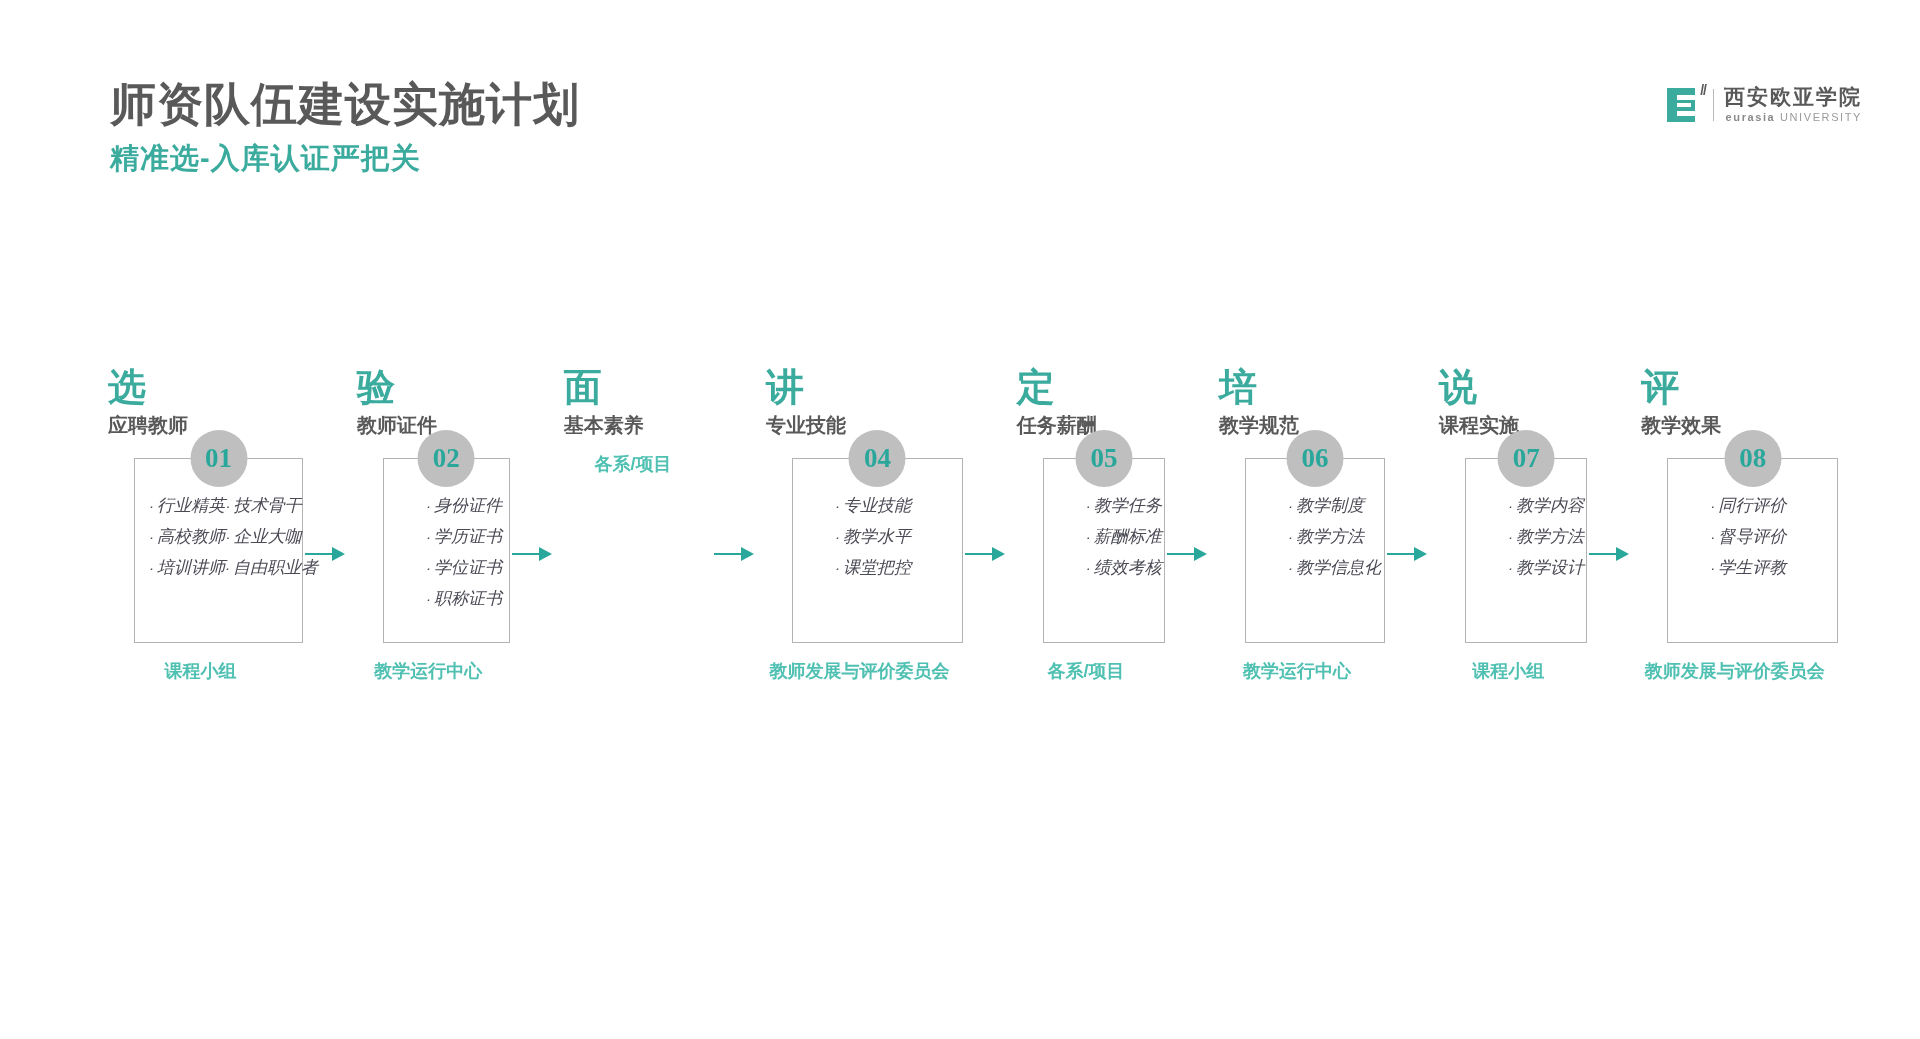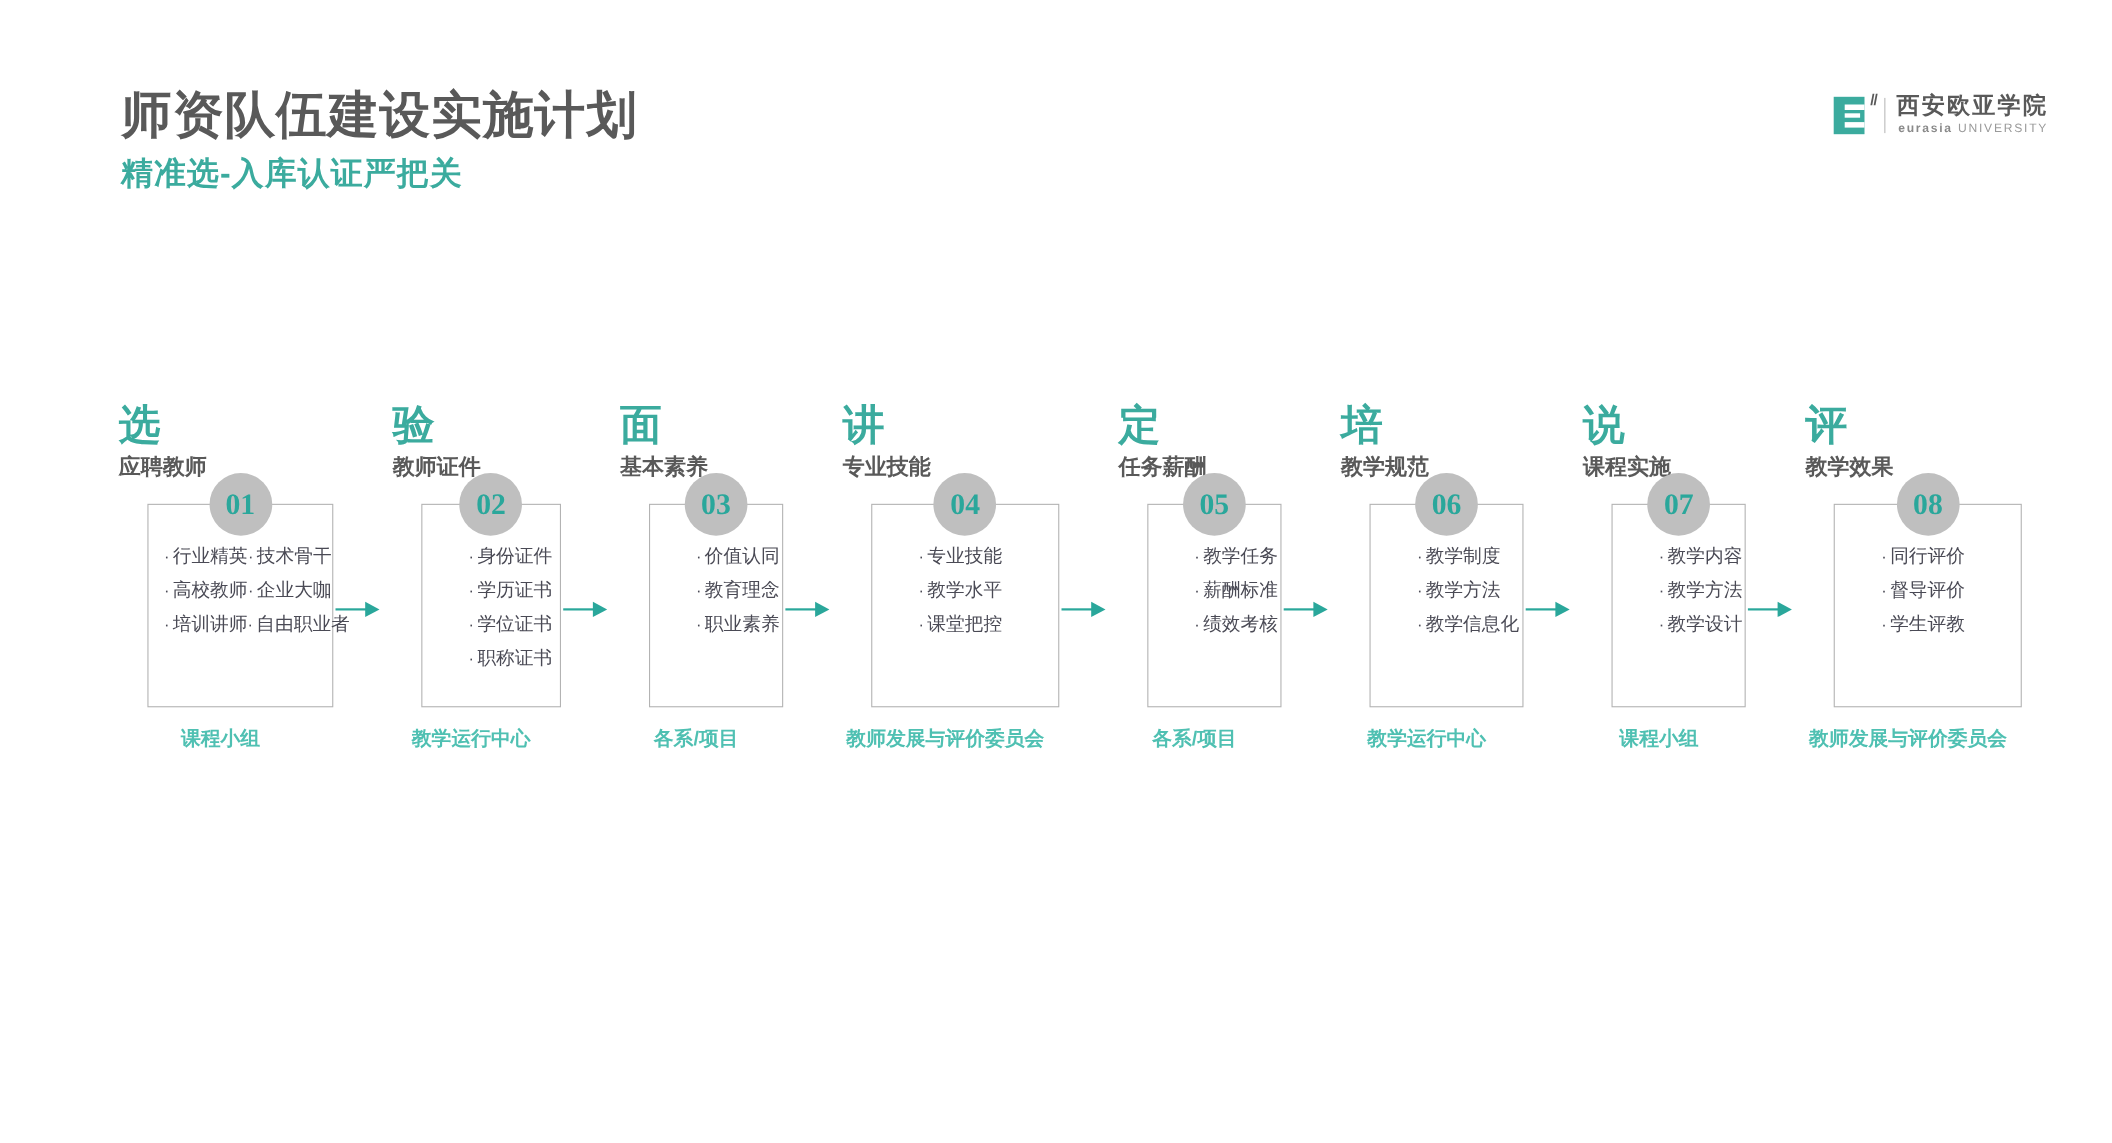--- a/index.html
+++ b/index.html
@@ -59,21 +59,21 @@
   .badge{
     position:absolute;top:-28px;left:50%;transform:translateX(-50%);
     width:57px;height:57px;border-radius:50%;background:#bfbfbf;
     display:flex;align-items:center;justify-content:center;
     font-family:"Liberation Serif","DejaVu Serif",serif;
     font-size:27px;font-weight:bold;color:#2aa79b;z-index:3;letter-spacing:0px;
   }
   .card{
     border:1px solid #b3b3b3;background:#ffffff;
     height:185px;box-sizing:border-box;
-    padding:38px 0 0 0;position:relative;z-index:1;
+    padding:38px 0 0 0;position:relative;z-index:1;font-style:italic;
   }
   .bullets{
     display:flex;flex-direction:column;gap:14px;
     padding-left:14px;
   }
   .bullets.two-col .row{display:flex;}
   .bullet{
     font-size:17px;color:#4a4a55;white-space:nowrap;
     line-height:1;
   }
@@ -173,30 +173,20 @@
     </div>
     <div class="arrow">
       <span class="line"></span>
       <span class="head"></span>
     </div>
     <div class="step" style="width: 180px;">
       <div class="step-head">
         <div class="kanji">面</div>
         <div class="head-sub">基本素养</div>
       </div>
-      <div class="card-wrap">
-        <div class="badge">03</div>
-        <div class="card">
-          <div class="bullets" style="padding-left: 42px;">
-            <div class="bullet"><span class="dot">·</span>价值认同</div>
-            <div class="bullet"><span class="dot">·</span>教育理念</div>
-            <div class="bullet"><span class="dot">·</span>职业素养</div>
-          </div>
-        </div>
-      </div>
       <div class="card-footer">各系/项目</div>
     </div>
     <div class="arrow">
       <span class="line"></span>
       <span class="head"></span>
     </div>
     <div class="step" style="width: 235px;">
       <div class="step-head">
         <div class="kanji">讲</div>
         <div class="head-sub">专业技能</div>

